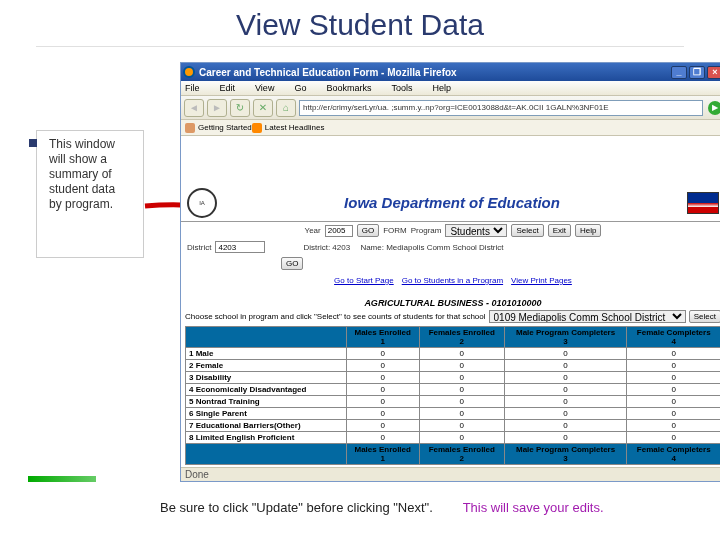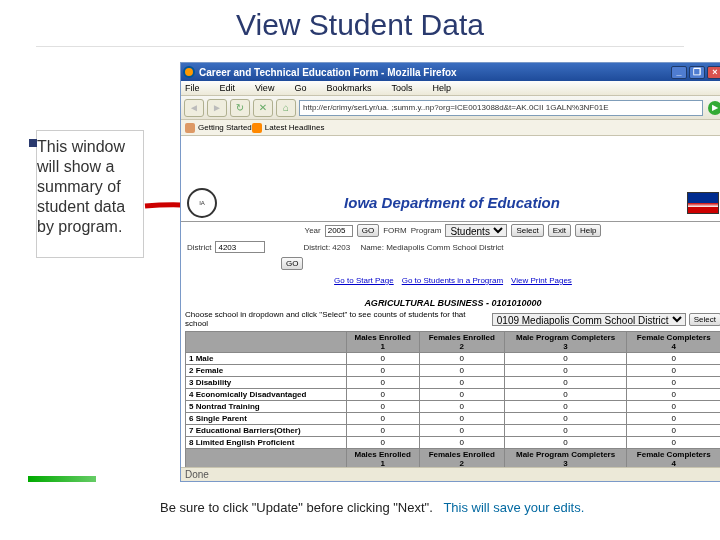--- a/index.html
+++ b/index.html
@@ -1,23 +1,23 @@
 <!DOCTYPE html>
 <html><head>
 <meta charset="utf-8">
 <style>
   * { box-sizing: border-box; margin: 0; padding: 0; }
   body { width: 720px; height: 540px; font-family: Arial, sans-serif; background: #fff; position: relative; overflow: hidden; }
   .slide-title { font-family: "Trebuchet MS", sans-serif; font-size: 30px; color: #2a3a6e; text-align: center; padding: 8px 0 4px 0; }
   .slide-title-underline { height:1px; background:#e0e0e0; margin:0 36px 6px 36px; }
-  .side-box { position:absolute; left:36px; top:130px; width:108px; height:128px; border:1px solid #ccc; padding:6px 0; font-size:16px; color:#333; line-height:1.25; }
+  .side-box { position:absolute; left:36px; top:130px; width:108px; height:128px; border:1px solid #ccc; padding:6px 12px; font-size:12px; color:#333; line-height:1.25; }
   .side-box .bullet { position:absolute; left:-8px; top:8px; width:8px; height:8px; background:#2a3a6e; }
   .side-accent { position:absolute; left:28px; top:476px; width:68px; height:6px; background:linear-gradient(to right,#0a0,#6c6); }
   .footer-note { position:absolute; left:160px; top:500px; right:20px; font-size:13px; color:#222; }
-  .footer-note .red { color:#0369a1; }
+  .footer-note .red { color:#a21caf;margin-left:19px; }
   .arrow { position:absolute; left:140px; top:198px; width:200px; height:60px; pointer-events:none; }
 
   .browser { position:absolute; left:180px; top:62px; width:546px; height:420px; border:1px solid #7a99c8; background:#fff; font-size:9px; color:#000; }
   .titlebar { height:18px; background:linear-gradient(#3b6ec0,#1e4b9a); color:#fff; display:flex; align-items:center; padding:0 2px; }
   .titlebar .ff-icon { width:12px; height:12px; background:#f90; border-radius:50%; margin-right:4px; border:2px solid #059; }
   .titlebar .ttl { flex:1; font-size:10px; font-weight:bold; }
   .win-btns { display:flex; gap:2px; }
   .win-btn { width:16px; height:13px; background:#4f7dd1; border:1px solid #1e3a6a; border-radius:2px; display:flex; align-items:center; justify-content:center; color:#fff; font-size:9px; font-weight:bold; cursor:default; }
   .win-btn.close { background:#d9534f; }
   .menubar { height:15px; background:linear-gradient(#fdfdfd,#ece9d8); border-bottom:1px solid #c8c4af; display:flex; align-items:center; padding:0 4px; gap:20px; font-size:9px; }
@@ -45,21 +45,21 @@
   .btn { border:1px solid #888; background:linear-gradient(#fafafa,#dcdcdc); padding:0 4px; height:13px; font-size:8px; display:inline-flex; align-items:center; cursor:default; border-radius:2px; }
 
   .nav-links { display:flex; gap:8px; justify-content:center; padding:4px 0; font-size:8px; }
   .link { color:#00c; text-decoration:underline; cursor:default; }
 
   .prog-title { text-align:center; font-size:9px; font-weight:bold; font-style:italic; padding:1px 0;margin-top:8px; }
   .sub-row { display:flex; align-items:center; font-size:8px; padding:1px 4px; gap:3px; }
 
   table.data { width:calc(100% - 8px); margin:2px 4px; border-collapse:collapse; font-size:8px; }
   table.data th, table.data td { border:1px solid #888; padding:1px 3px; text-align:center; }
-  table.data th { background:#a3a3a3; font-weight:bold; }
+  table.data th { background:#0369a1; font-weight:bold; }
   table.data td.rowhdr { text-align:left; font-weight:bold; }
 </style>
 </head>
 <body>
 
 <div class="slide-title">View Student Data</div>
 <div class="slide-title-underline"></div>
 
 <div class="side-box">
   <div class="bullet"></div>
@@ -150,21 +150,21 @@
     </div>
 
     <div class="nav-links">
       <span class="link">Go to Start Page</span>
       <span class="link">Go to Students in a Program</span>
       <span class="link">View Print Pages</span>
     </div>
 
     <div class="prog-title">AGRICULTURAL BUSINESS - 0101010000</div>
     <div class="sub-row">
-      <span>Choose school in dropdown and click "Select" to see counts of students for that school</span>
+      <span>Choose school in program and click "Select" to see counts of students for that school</span>
       <select class="sel" style="flex:1"><option>0109 Mediapolis Comm School District</option></select>
       <span class="btn">Select</span>
     </div>
 
     <table class="data">
       <thead>
         <tr>
           <th style="width:30%"></th>
           <th><span>Males Enrolled</span><br><span>1</span></th>
           <th><span>Females Enrolled</span><br><span>2</span></th>

